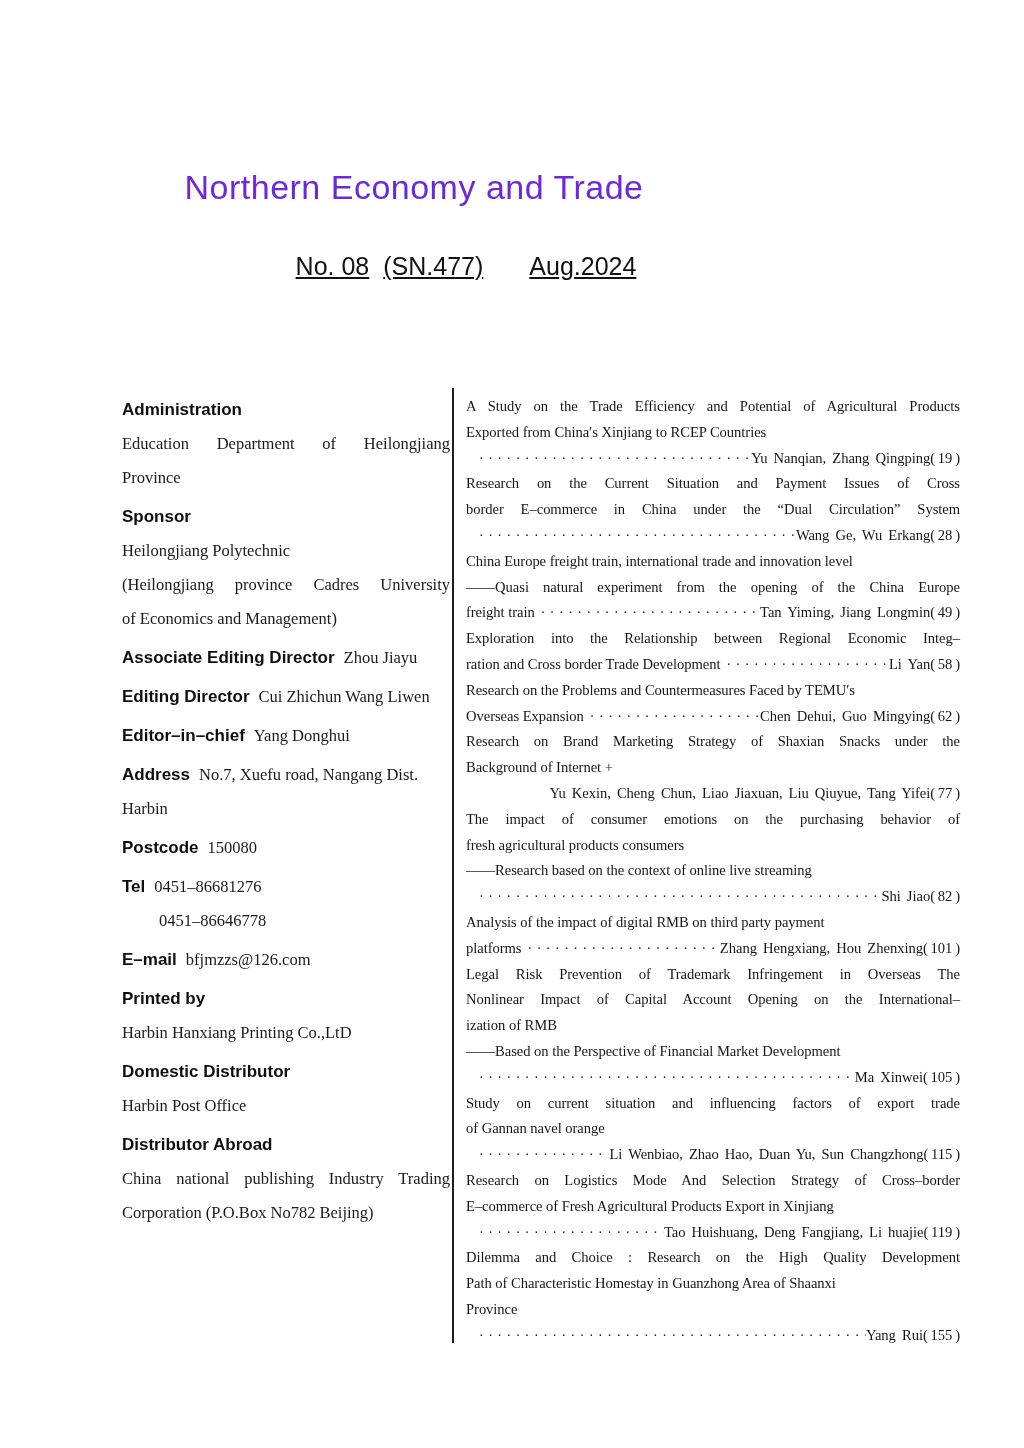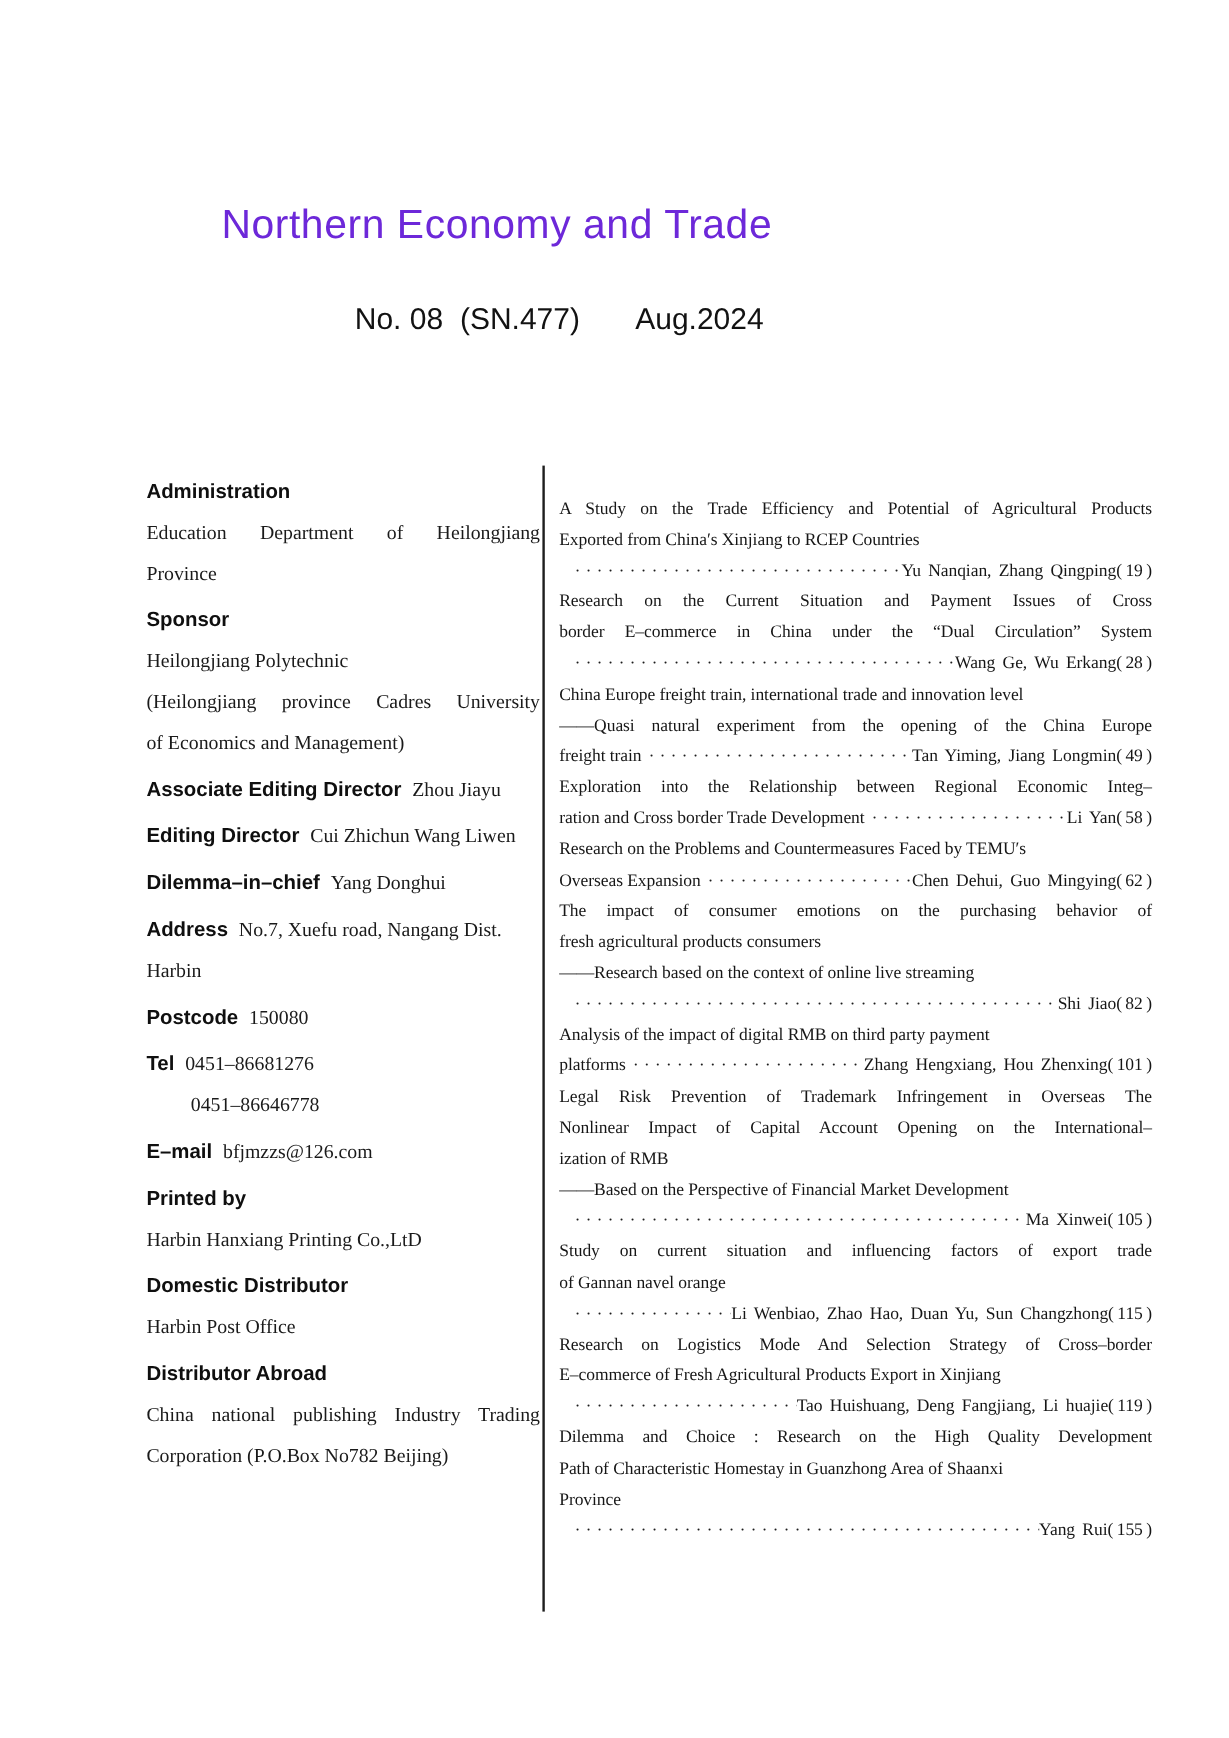--- a/index.html
+++ b/index.html
@@ -13,21 +13,21 @@
     position: absolute; left: 0; top: 168px; width: 828px;
     text-align: center;
     font-family: "Liberation Sans", sans-serif;
     font-size: 34px; font-weight: 400; letter-spacing: 0.5px;
     color: #6d28d9;
   }
   .issue-line {
     position: absolute; left: 0; top: 252px; width: 932px;
     text-align: center;
     font-family: "Liberation Sans", sans-serif;
-    font-size: 25px; font-weight: 400; color: #121212;
+    font-size: 25px; font-weight: 400; color: #121212; text-decoration: underline;
   }
   .issue-line .sep1 { display: inline-block; width: 14px; }
   .issue-line .sep2 { display: inline-block; width: 46px; }
 
   .divider {
     position: absolute; left: 452px; top: 388px;
     width: 2px; height: 955px; background: #1e1e1e;
   }
 
   
@@ -44,21 +44,20 @@
   .m-value { text-align: left; }
   .m-value.just { text-align: justify; text-align-last: justify; }
   .m-value.indent { padding-left: 37px; }
   .m-ivalue.u { text-underline-offset: 3px; }
 
   
   .toc {
     position: absolute; left: 466px; top: 394px; width: 494px;
     font-size: 14.6px; line-height: 25.8px; color: #161616;
     letter-spacing: -0.05px;
-    margin-top: 18px;
   }
   .t-line { text-align: left; }
   .t-line.j { text-align: justify; text-align-last: justify; }
   .a-line { display: flex; align-items: baseline; }
   .a-indent { flex: 0 0 7px; }
   .a-pre { white-space: nowrap; }
   .a-dots {
     flex: 1 1 auto; overflow: hidden; white-space: nowrap;
     letter-spacing: 4.5px; padding: 0 6px 0 6px;
     font-size: 14px; color: #1c1c1c;
@@ -87,21 +86,21 @@
       <div class="m-value just">(Heilongjiang province Cadres University</div>
       <div class="m-value">of Economics and Management)</div>
     </div>
     <div class="m-row">
       <div class="m-inline"><span class="m-label">Associate Editing Director</span><span class="m-ivalue">Zhou Jiayu</span></div>
     </div>
     <div class="m-row">
       <div class="m-inline"><span class="m-label">Editing Director</span><span class="m-ivalue">Cui Zhichun Wang Liwen</span></div>
     </div>
     <div class="m-row">
-      <div class="m-inline"><span class="m-label">Dilemma–in–chief</span><span class="m-ivalue">Yang Donghui</span></div>
+      <div class="m-inline"><span class="m-label">Editor–in–chief</span><span class="m-ivalue">Yang Donghui</span></div>
     </div>
     <div class="m-row">
       <div class="m-inline"><span class="m-label">Address</span><span class="m-ivalue">No.7,  Xuefu road, Nangang Dist.</span></div>
       <div class="m-value">Harbin</div>
     </div>
     <div class="m-row">
       <div class="m-inline"><span class="m-label">Postcode</span><span class="m-ivalue">150080</span></div>
     </div>
     <div class="m-row">
       <div class="m-inline"><span class="m-label">Tel</span><span class="m-ivalue">0451–86681276</span></div>
@@ -160,20 +159,29 @@
         <span class="a-dots">····························································································································································································································</span>
         <span class="a-authors">Li Yan( 58 )</span>
       </div>
     </div>
     <div class="toc-entry">
       <div class="t-line">Research on the Problems and Countermeasures Faced by TEMU′s</div>
       <div class="a-line">
         <span class="a-pre">Overseas Expansion</span>
         <span class="a-dots">····························································································································································································································</span>
         <span class="a-authors">Chen Dehui, Guo Mingying( 62 )</span>
+      </div>
+    </div>
+    <div class="toc-entry">
+      <div class="t-line j">Research on Brand Marketing Strategy of Shaxian Snacks under the</div>
+      <div class="t-line">Background of Internet +</div>
+      <div class="a-line">
+        <span class="a-indent"></span>
+        <span class="a-fill"></span>
+        <span class="a-authors">Yu Kexin, Cheng Chun, Liao Jiaxuan, Liu Qiuyue, Tang Yifei( 77 )</span>
       </div>
     </div>
     <div class="toc-entry">
       <div class="t-line j">The impact of consumer emotions on the purchasing behavior of</div>
       <div class="t-line">fresh agricultural products consumers</div>
       <div class="t-line">——Research based on the context of online live streaming</div>
       <div class="a-line">
         <span class="a-indent"></span>
         <span class="a-dots">····························································································································································································································</span>
         <span class="a-authors">Shi Jiao( 82 )</span>

